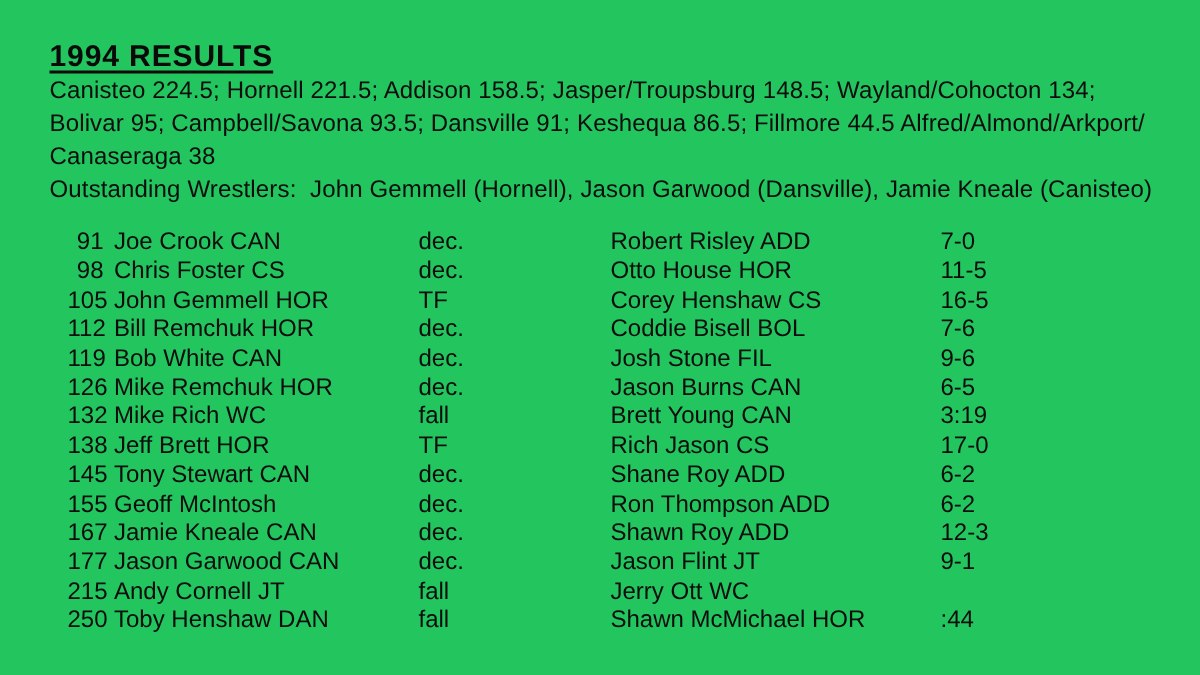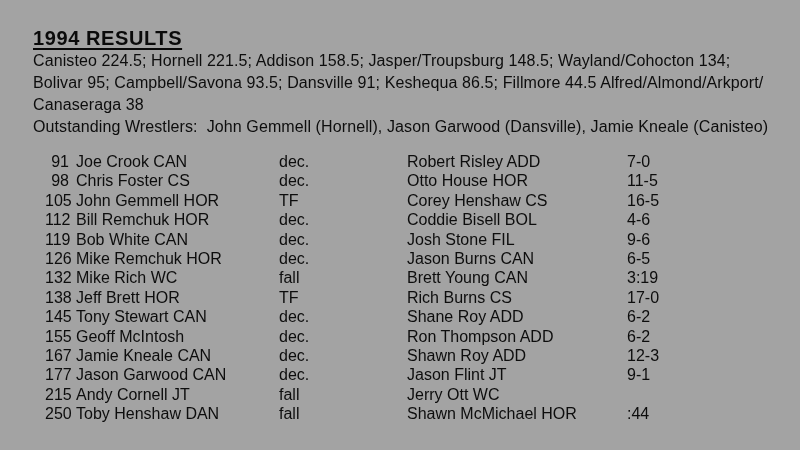--- a/index.html
+++ b/index.html
@@ -10,21 +10,21 @@
     height: 450px;
     background: #ffffff;
     font-family: "Liberation Sans", sans-serif;
     color: #0d0d0d;
     overflow: hidden;
   }
   .doc {
     width: 800px;
     height: 450px;
     padding: 26px 18px 0 33px;
-    background: #a3a3a3;
+    background: #22c55e;
   }
   .title {
     margin: 0;
     font-size: 20px;
     line-height: 24px;
     font-weight: bold;
     letter-spacing: 0.6px;
     text-decoration: underline;
     text-decoration-thickness: 1.5px;
     text-underline-offset: 3px;
@@ -87,21 +87,21 @@
     <span class="method">TF</span>
     <span class="opponent">Corey Henshaw CS</span>
     <span class="score">16-5</span>
   </div>
 
   <div class="row">
     <span class="weight">112</span>
     <span class="winner">Bill Remchuk HOR</span>
     <span class="method">dec.</span>
     <span class="opponent">Coddie Bisell BOL</span>
-    <span class="score">4-6</span>
+    <span class="score">7-6</span>
   </div>
 
   <div class="row">
     <span class="weight">119</span>
     <span class="winner">Bob White CAN</span>
     <span class="method">dec.</span>
     <span class="opponent">Josh Stone FIL</span>
     <span class="score">9-6</span>
   </div>
 
@@ -118,21 +118,21 @@
     <span class="winner">Mike Rich WC</span>
     <span class="method">fall</span>
     <span class="opponent">Brett Young CAN</span>
     <span class="score">3:19</span>
   </div>
 
   <div class="row">
     <span class="weight">138</span>
     <span class="winner">Jeff Brett HOR</span>
     <span class="method">TF</span>
-    <span class="opponent">Rich Burns CS</span>
+    <span class="opponent">Rich Jason CS</span>
     <span class="score">17-0</span>
   </div>
 
   <div class="row">
     <span class="weight">145</span>
     <span class="winner">Tony Stewart CAN</span>
     <span class="method">dec.</span>
     <span class="opponent">Shane Roy ADD</span>
     <span class="score">6-2</span>
   </div>

